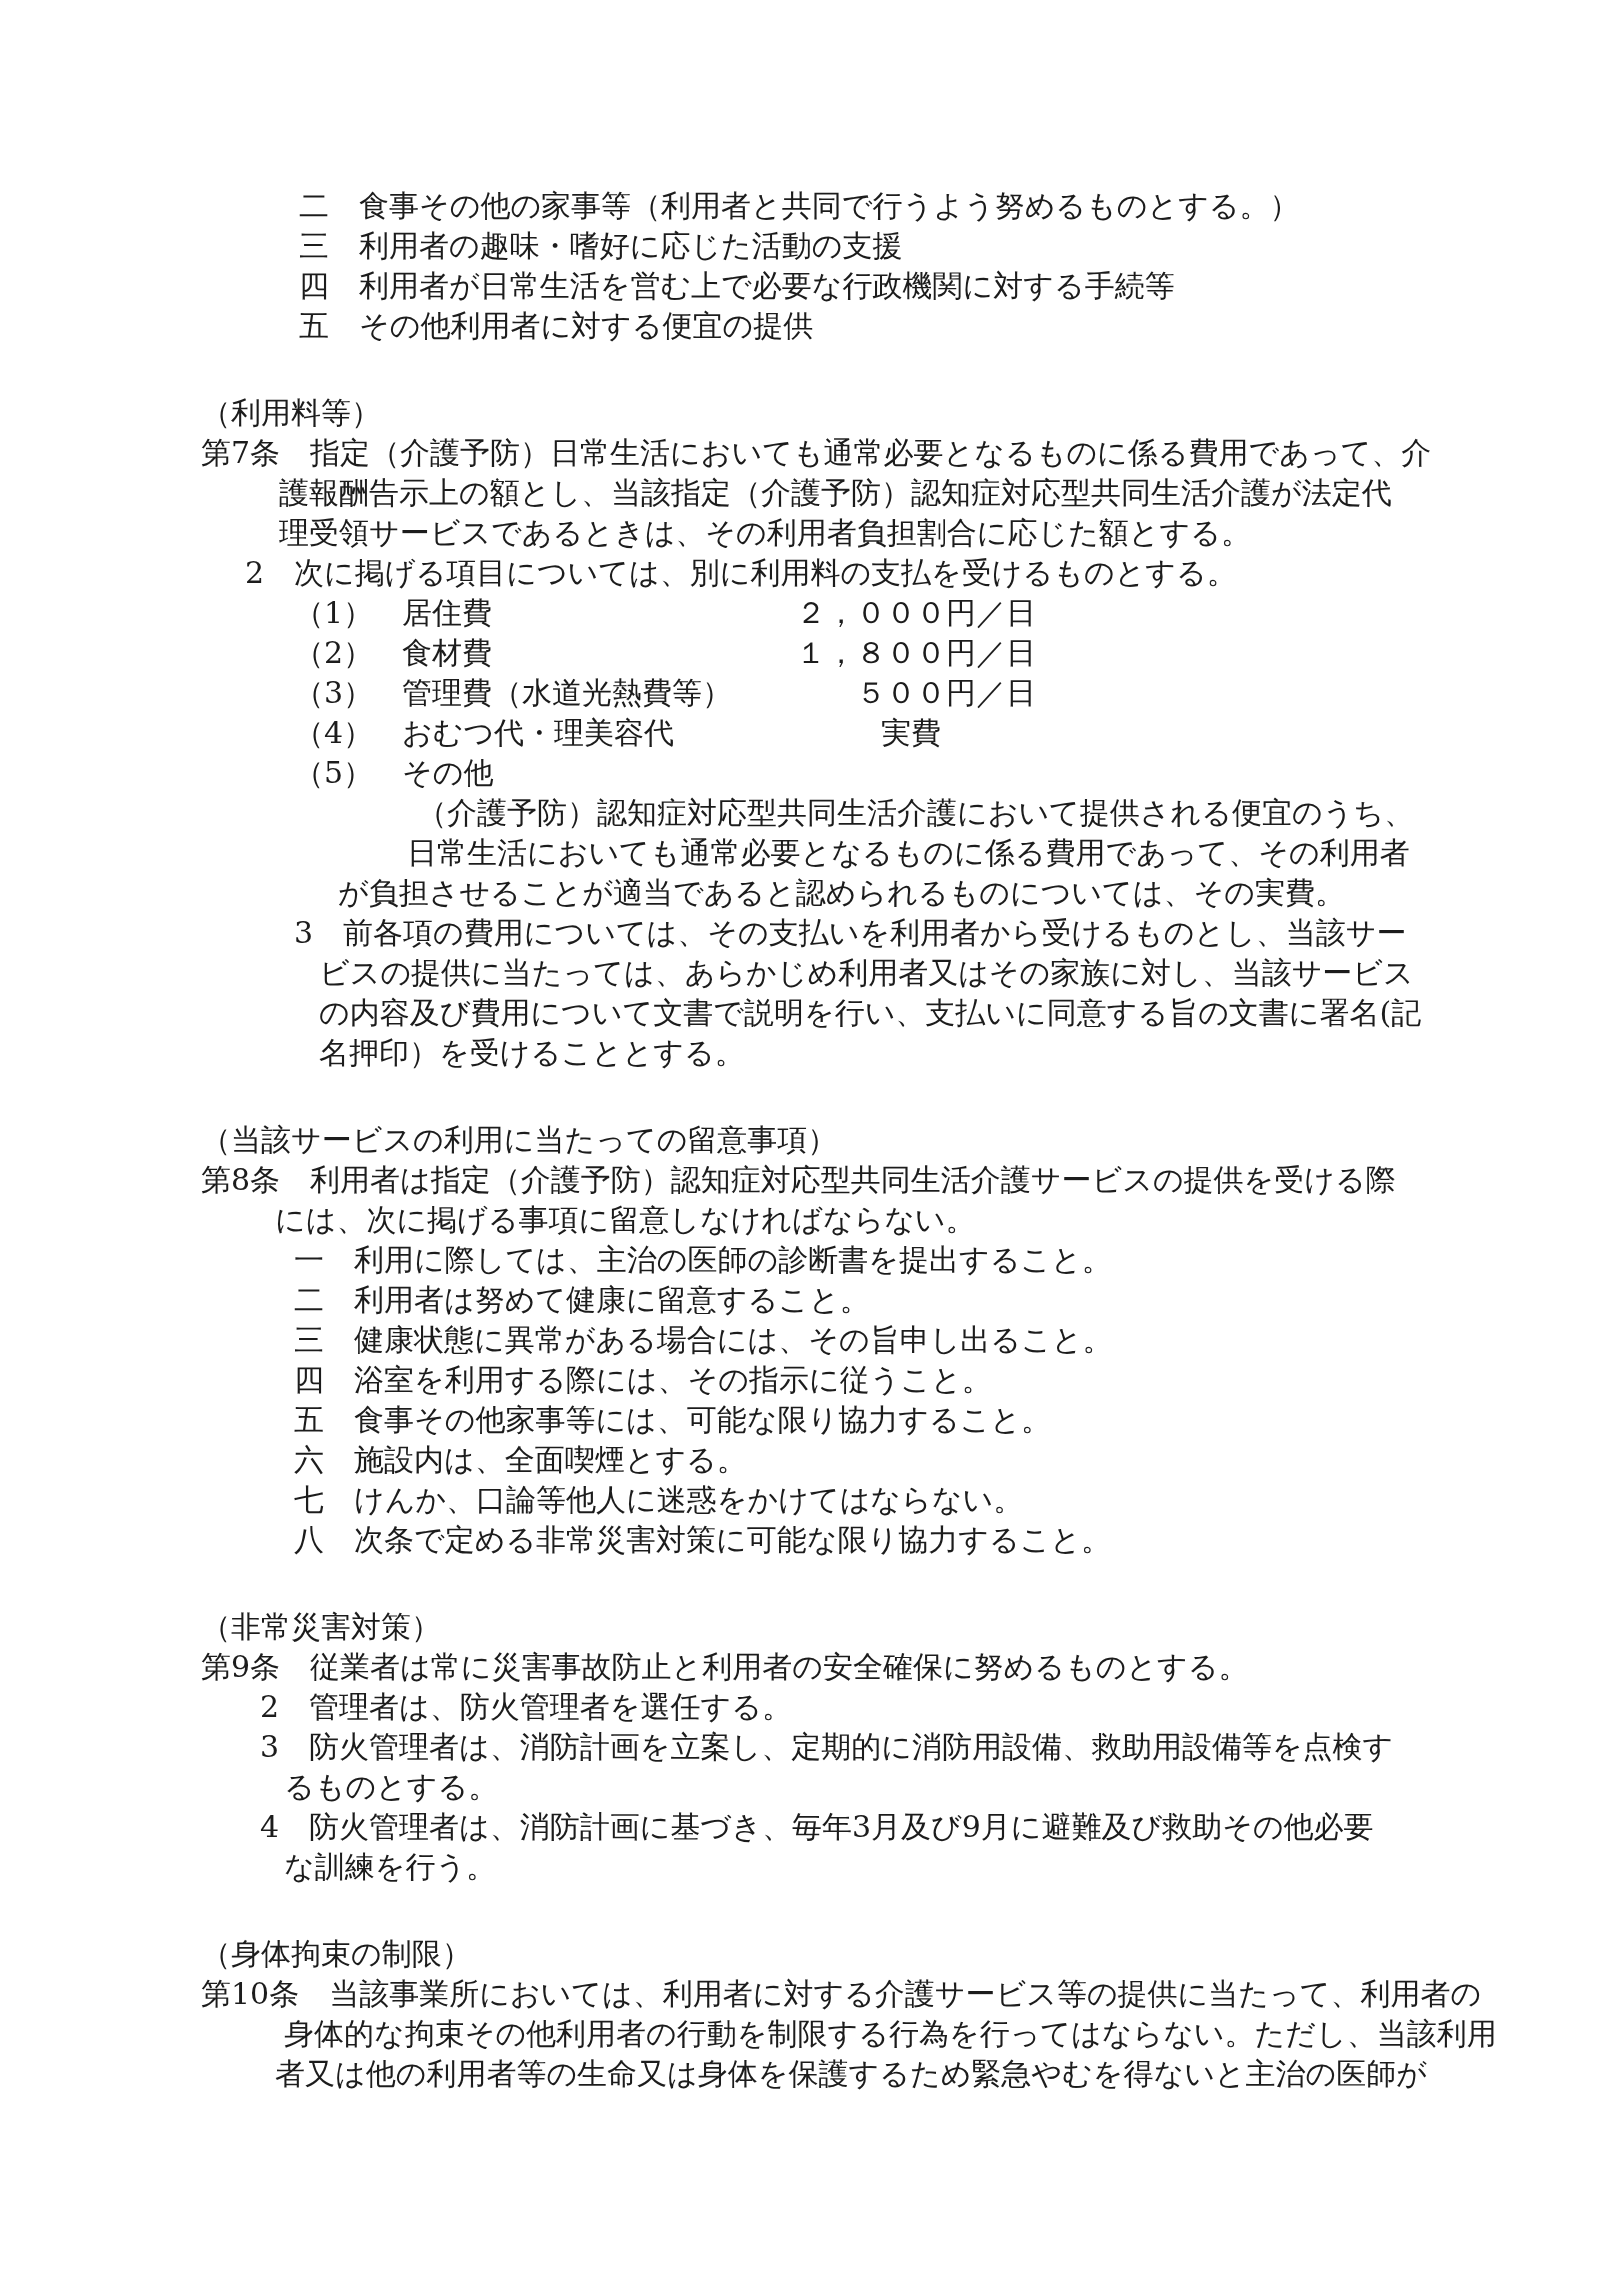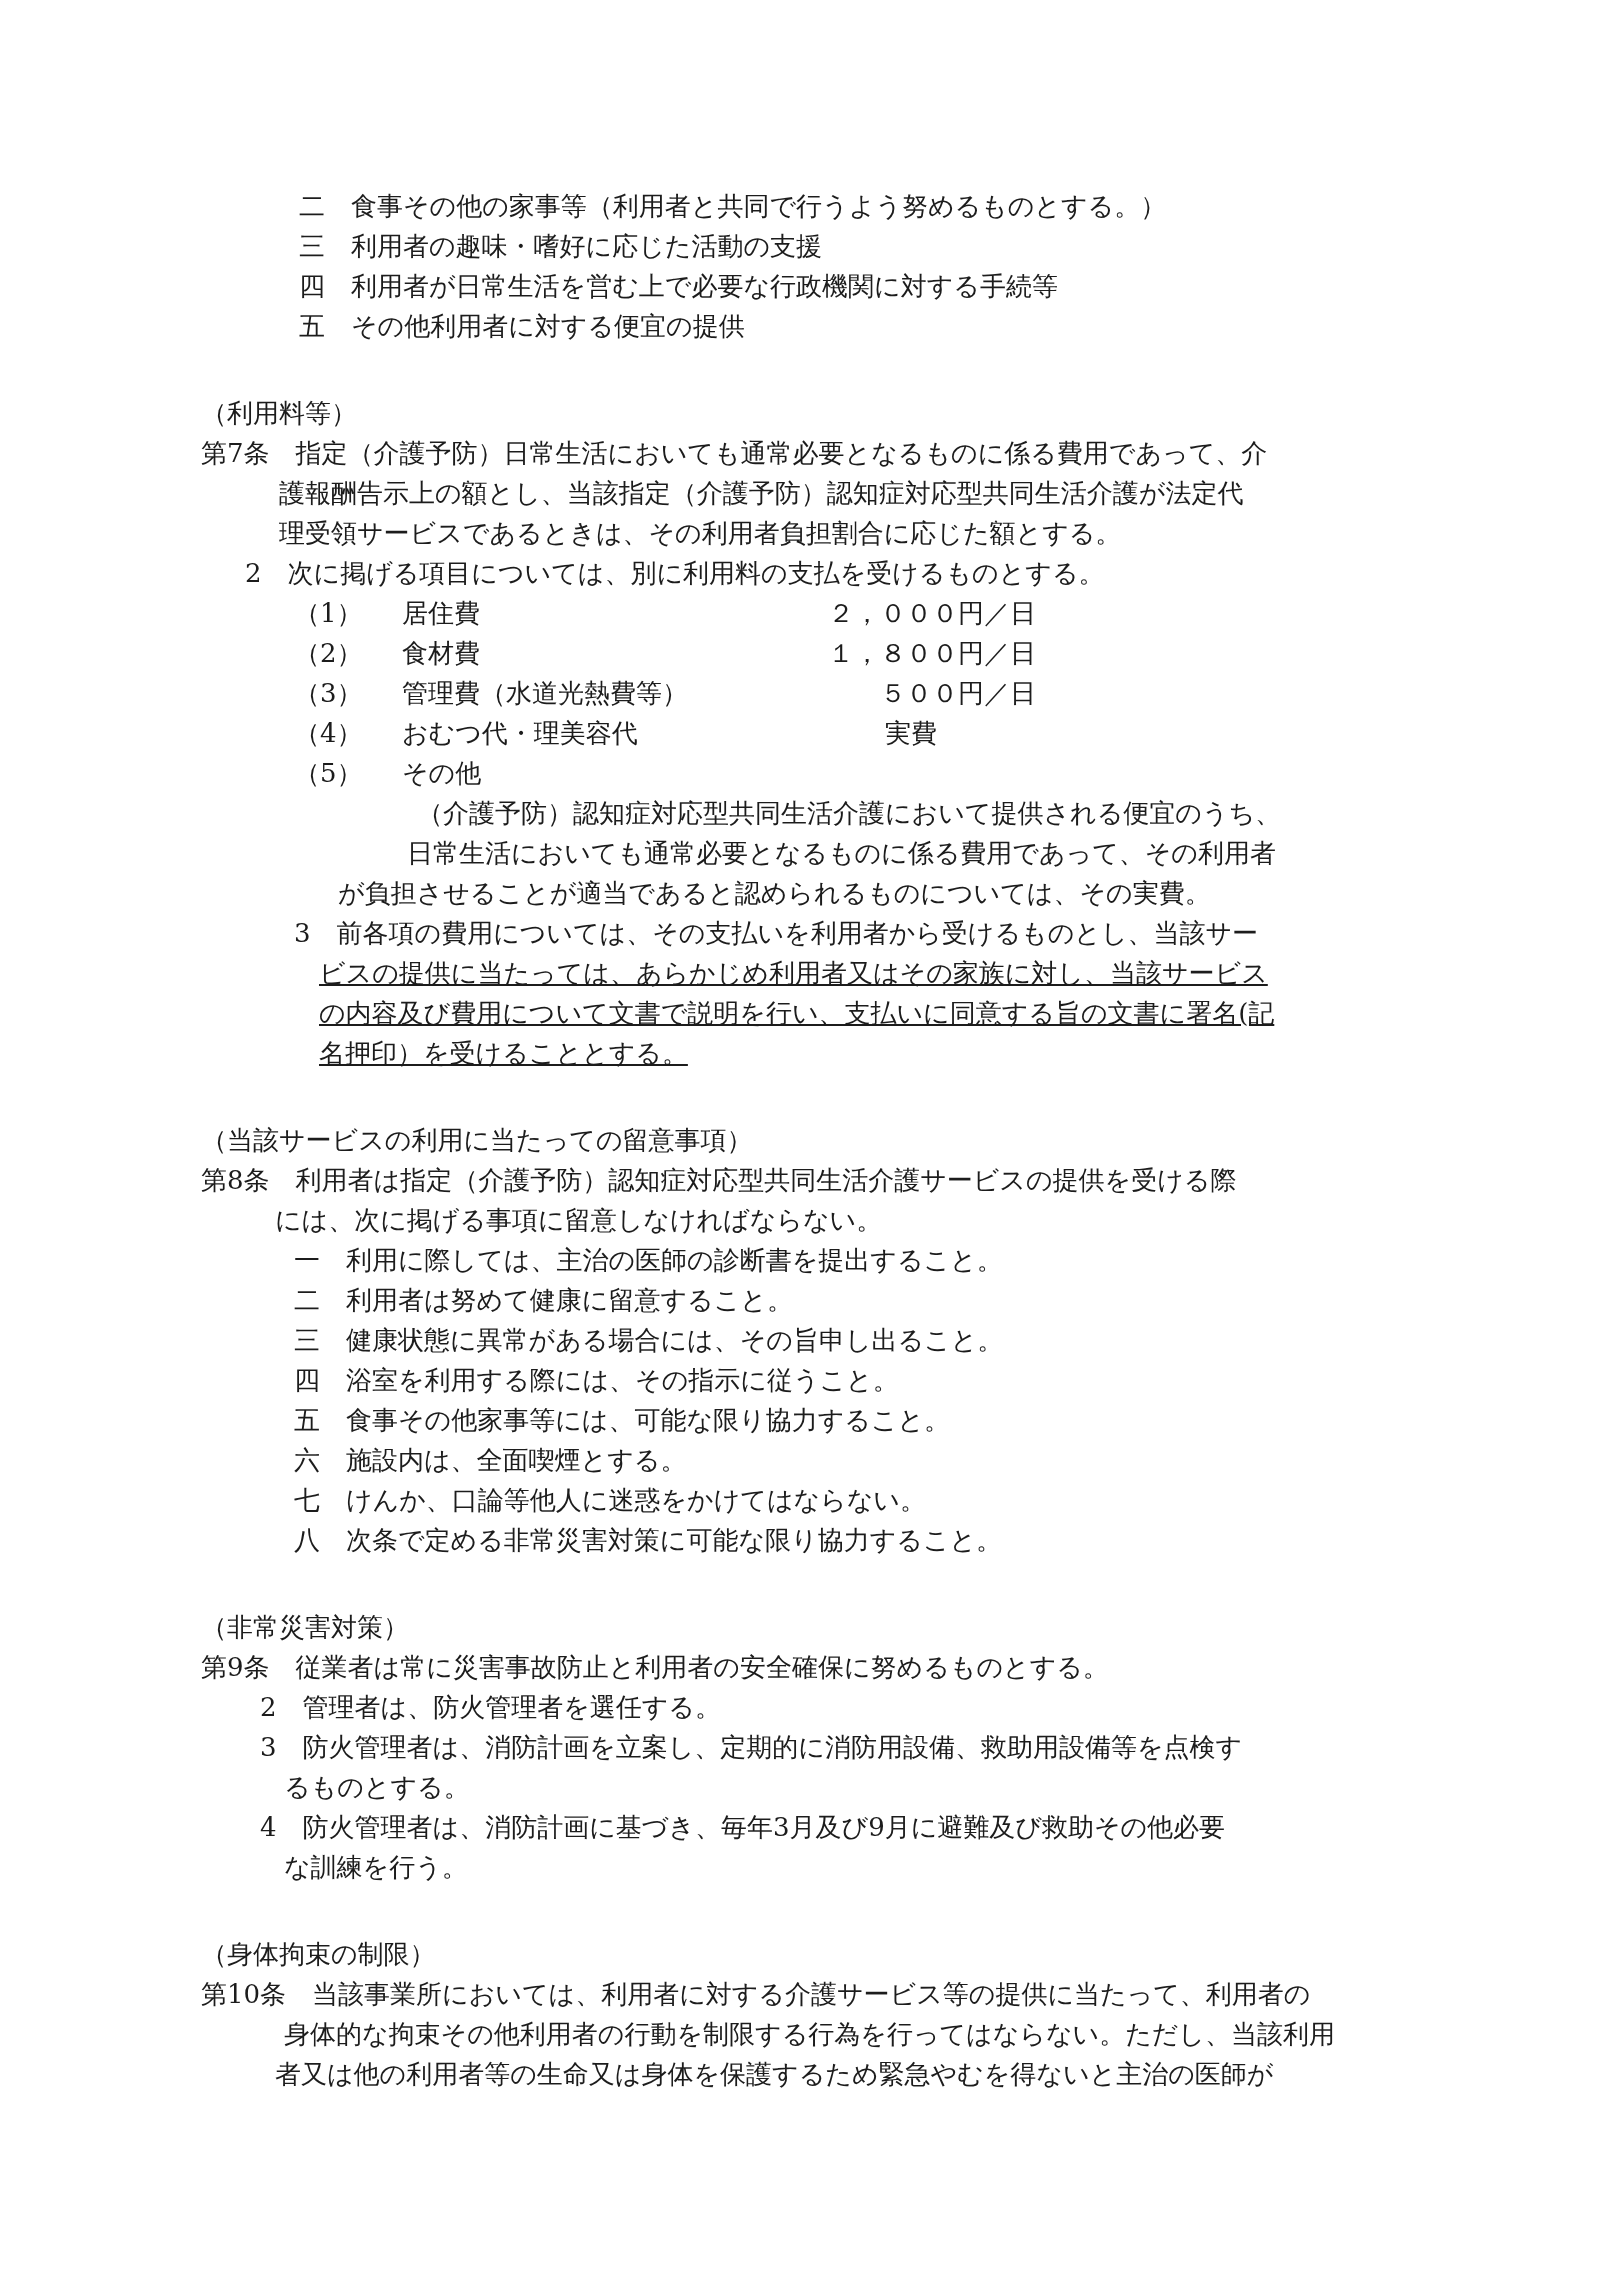--- a/index.html
+++ b/index.html
@@ -8,36 +8,36 @@
     background: #ffffff;
   }
   .page {
     position: relative;
     width: 1613px;
     height: 2285px;
     box-sizing: border-box;
     background: #ffffff;
     padding: 186px 59px 0 201px;
     font-family: "DejaVu Serif", "Liberation Serif", serif;
-    font-size: 26px;
+    font-size: 30px;
     line-height: 40px;
     color: #1c1c1c;
   }
   .block { margin-top: 47px; }
   .block.first { margin-top: 0; }
   .line { white-space: pre; }
   
   .m60  { margin-left: 59px; }
   .m65  { margin-left: 44px; }
   .m75  { margin-left: 74px; }
   .m80  { margin-left: 78px; }
   .m85  { margin-left: 83px; }
   .m95  { margin-left: 93px; }
   .m100 { margin-left: 98px; }
-  .m120 { margin-left: 118px; text-decoration: underline; }
+  .m120 { margin-left: 118px; }
   .m140 { margin-left: 137px; }
   .m210 { margin-left: 206px; }
   .m220 { margin-left: 216px; }
   .fee-row { display: flex; }
   .fee-no   { display: inline-block; width: 108px; }
   .fee-name { display: inline-block; width: 372px; }
   .fee-price{ display: inline-block; width: 250px; text-align: right; margin-left: 12px; }
   .fee-price.left { text-align: center; }
 </style>
 </head>

